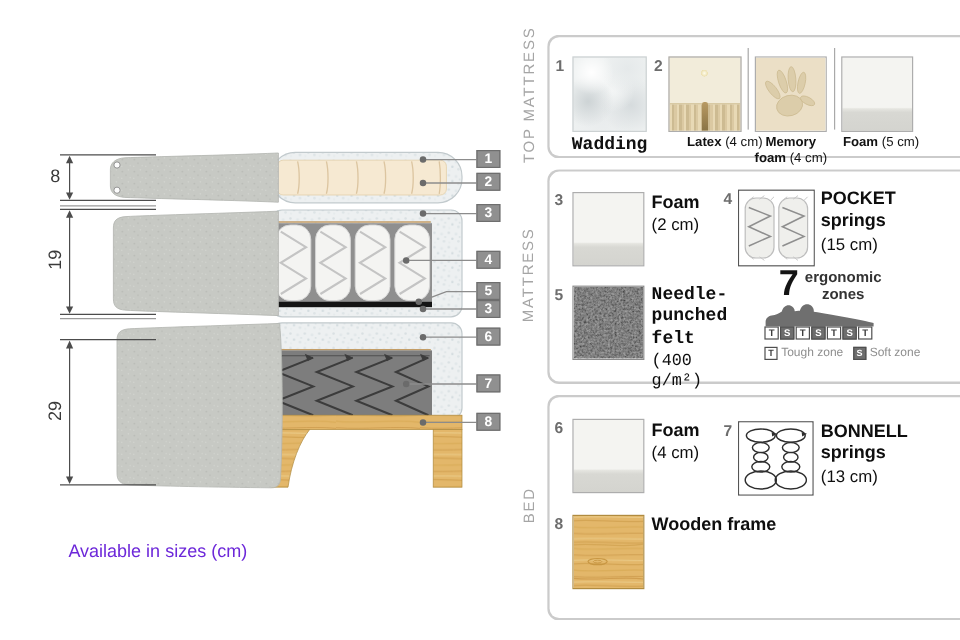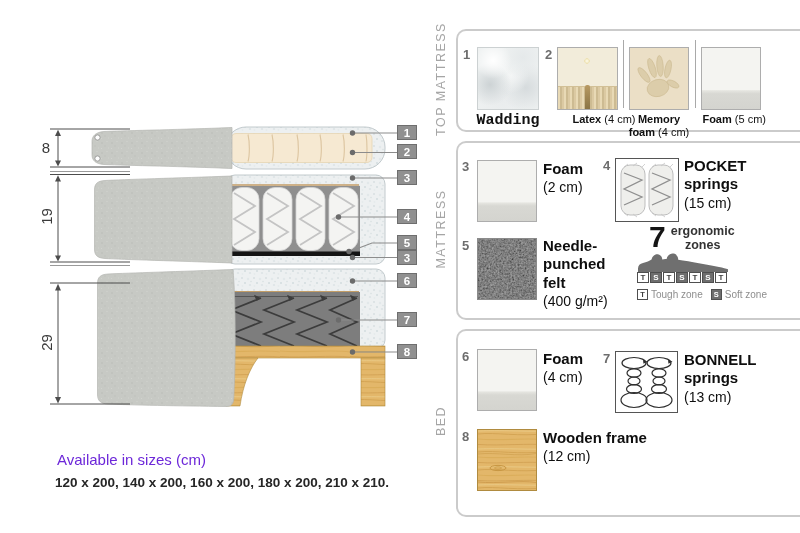--- a/index.html
+++ b/index.html
@@ -72,21 +72,21 @@
   .cap-memory{left:624px;top:113px;width:70px;}
   .cap-foam5{left:696px;top:113px;width:70px;text-align:right;}
   .vdiv{position:absolute;width:1px;background:#a9a9a9;top:40px;height:68px;}
   .vd1{left:623px;}.vd2{left:695px;}
 
   .stack{position:absolute;font-size:15px;line-height:1.22;color:#0e0e0e;}
   .stack b{font-weight:bold;}
   .stack .det{display:block;font-weight:normal;font-size:14px;margin-top:1px;}
   .txt3{left:543px;top:160px;width:80px;}
   .txt4{left:684px;top:157px;width:92px;}
-  .txt5{left:543px;top:237px;width:82px;}
+  .txt5{left:543px;top:237px;width:82px;font-family:Liberation Mono, monospace;}
   .txt6{left:543px;top:350px;width:80px;}
   .txt7{left:684px;top:351px;width:92px;}
   .txt8{left:543px;top:429px;width:150px;}
 
   
   .z7wrap{position:absolute;left:649px;top:222px;display:flex;align-items:flex-start;}
   .z7{font-size:30px;font-weight:bold;color:#141414;line-height:1;}
   .zlines{margin-left:5px;margin-top:2px;font-size:12.5px;font-weight:600;color:#333;text-align:center;line-height:1.15;}
   .zlines span{display:block;}
   #person-svg{position:absolute;left:635px;top:250px;}
@@ -269,21 +269,20 @@
   <div class="co co1">2</div>
   <div class="co co2">3</div>
   <div class="co co3">4</div>
   <div class="co co4">5</div>
   <div class="co co5">3</div>
   <div class="co co6">6</div>
   <div class="co co7">7</div>
   <div class="co co8">8</div>
 
   <div class="sizes-title">Available in sizes (cm)</div>
-  <div class="sizes-values">120 x 200, 140 x 200, 160 x 200, 180 x 200, 210 x 210.</div>
 
   <div class="bracket b1"></div>
   <div class="bracket b2"></div>
   <div class="bracket b3"></div>
 
   <div class="vwrap v1">
     <span class="vlabel">TOP MATTRESS</span>
   </div>
   <div class="vwrap v2">
     <span class="vlabel">MATTRESS</span>
@@ -444,16 +443,15 @@
     <svg width="58" height="60" viewBox="0 0 58 60">
       <rect width="58" height="60" fill="url(#woodp)"></rect>
       <ellipse cx="20" cy="38" rx="8" ry="2.6" fill="none" stroke="#c89743" stroke-width="1"></ellipse>
       <ellipse cx="20" cy="38" rx="3.5" ry="1.2" fill="none" stroke="#c89743" stroke-width="0.8"></ellipse>
       <path d="M0,24 C 18,22 40,27 58,23.5" stroke="#cf9f4e" stroke-width="1" fill="none" opacity="0.7"></path>
       <path d="M0,52 C 20,54 42,50 58,52.5" stroke="#c79344" stroke-width="1" fill="none" opacity="0.7"></path>
     </svg>
   </div>
   <div class="stack txt8">
     <b>Wooden frame</b>
-    <span class="det">(12 cm)</span>
   </div>
 
 </div>
 
 </body></html>

